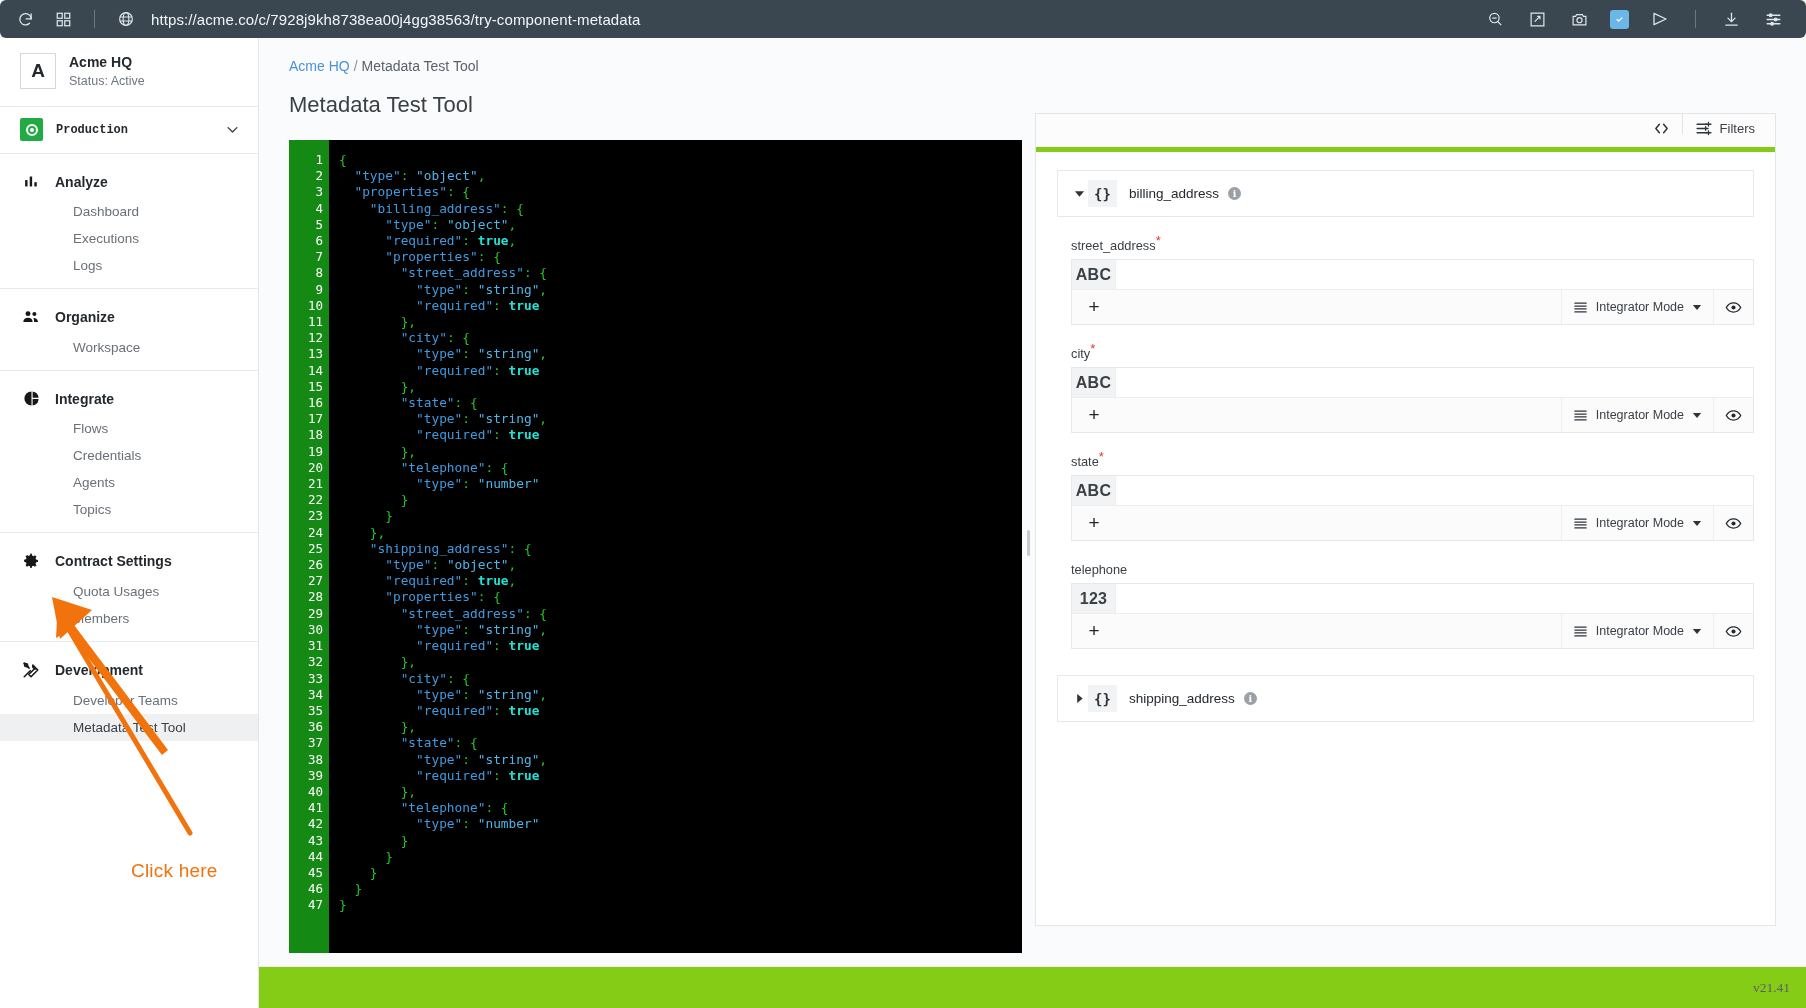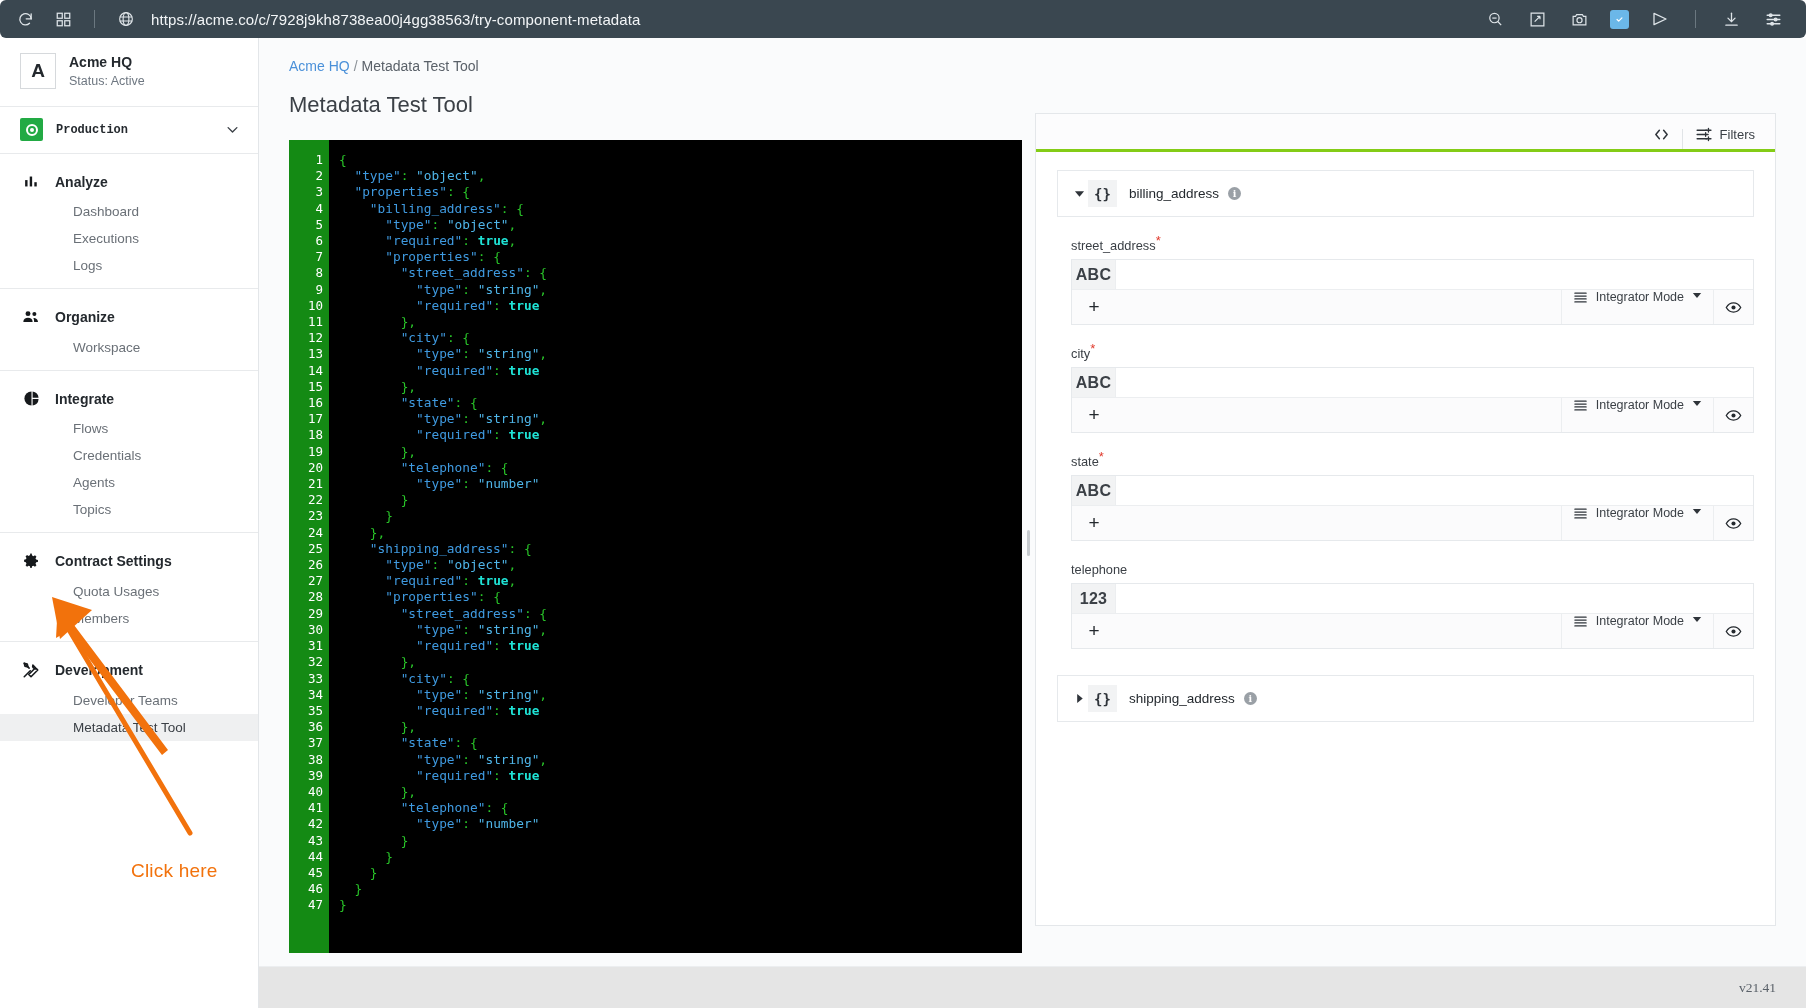--- a/index.html
+++ b/index.html
@@ -167,22 +167,22 @@
   .panel {
     flex: 1; min-width: 0;
     background: #ffffff;
     border: 1px solid #e4e7ea;
     display: flex; flex-direction: column;
     height: 813px;
     margin-top: -27px;
   }
   .panel-toolbar {
     height: 38px; min-height: 38px;
-    display: flex; align-items: flex-end; justify-content: flex-end;
-    border-bottom: 3px solid #84cc16;
+    display: flex; align-items: flex-start; justify-content: flex-end;
+    border-bottom: 5px solid #84cc16;
     background: #fcfcfd;
     padding-right: 8px; gap: 0;
   }
   .tb-btn {
     display: flex; align-items: center; gap: 8px;
     padding: 6px 12px; cursor: pointer;
     font-size: 13px; color: #3b4046;
   }
   .tb-sep { width: 1px; height: 20px; background: #e1e4e7; }
 
@@ -229,39 +229,39 @@
     padding: 0 10px;
   }
   .action-row { display: flex; align-items: stretch; height: 34px; background: #fbfbfc; }
   .add-btn {
     width: 44px; min-width: 44px;
     display: flex; align-items: center; justify-content: center;
     font-size: 19px; color: #24292e; cursor: pointer; font-weight: 300;
   }
   .action-spacer { flex: 1; }
   .mode-select {
-    display: flex; gap: 8px;
+    display: flex; align-items: center; gap: 8px;
     padding: 0 11px; cursor: pointer;
     font-size: 12.5px; color: #3b4046;
     border-left: 1px solid #eceef0;
     margin-left: 8px;
   }
   .eye-btn {
     width: 40px; min-width: 40px;
     display: flex; align-items: center; justify-content: center;
     cursor: pointer; border-left: 1px solid #eceef0; color: #24292e;
   }
   .obj-header.collapsed { margin-top: 26px; }
 
   
   .footer {
     height: 42px; min-height: 42px;
-    background: #e5e5e5; border-top: 1px solid #eceef0;
+    background: #84cc16; border-top: 1px solid #eceef0;
     display: flex; align-items: center; justify-content: flex-end;
-    padding-right: 30px;
+    padding-right: 16px;
     font-size: 13.5px; color: #5a6169;
     font-family: "Liberation Serif", serif;
   }
   svg { display: block; }
 </style>
 </head>
 <body>
 
 <div class="browser-bar">
   <div class="chrome-left">

